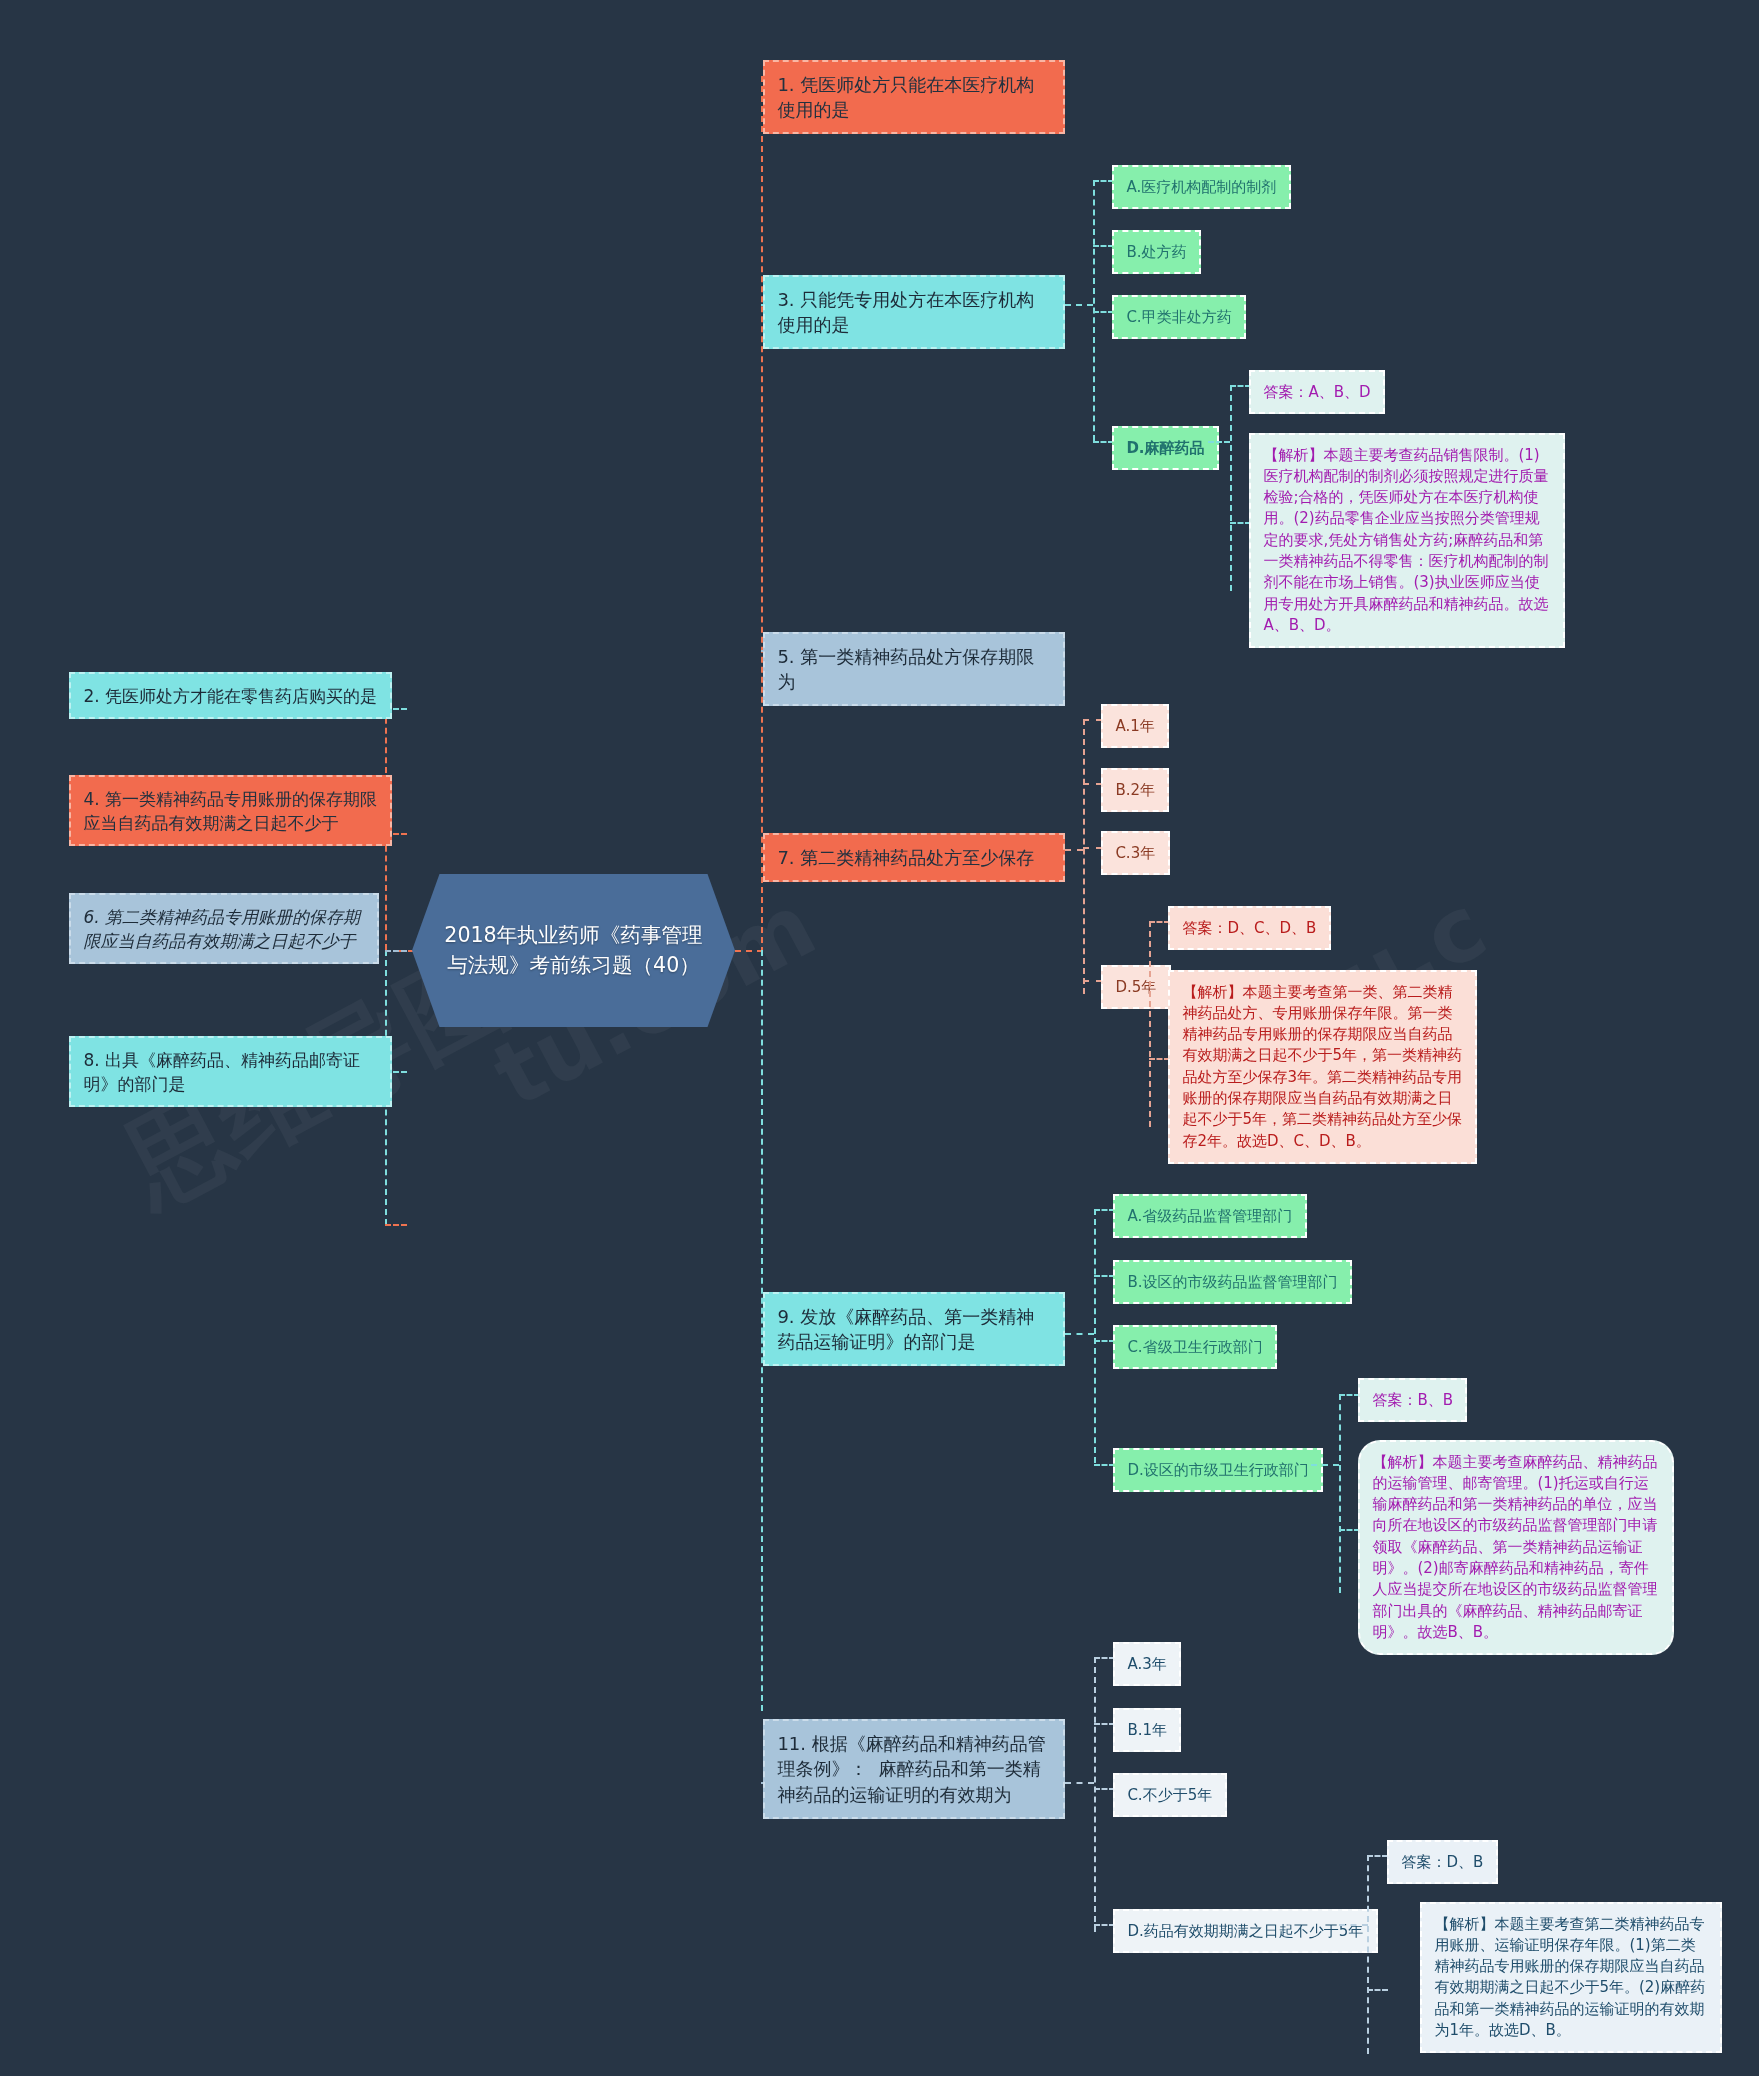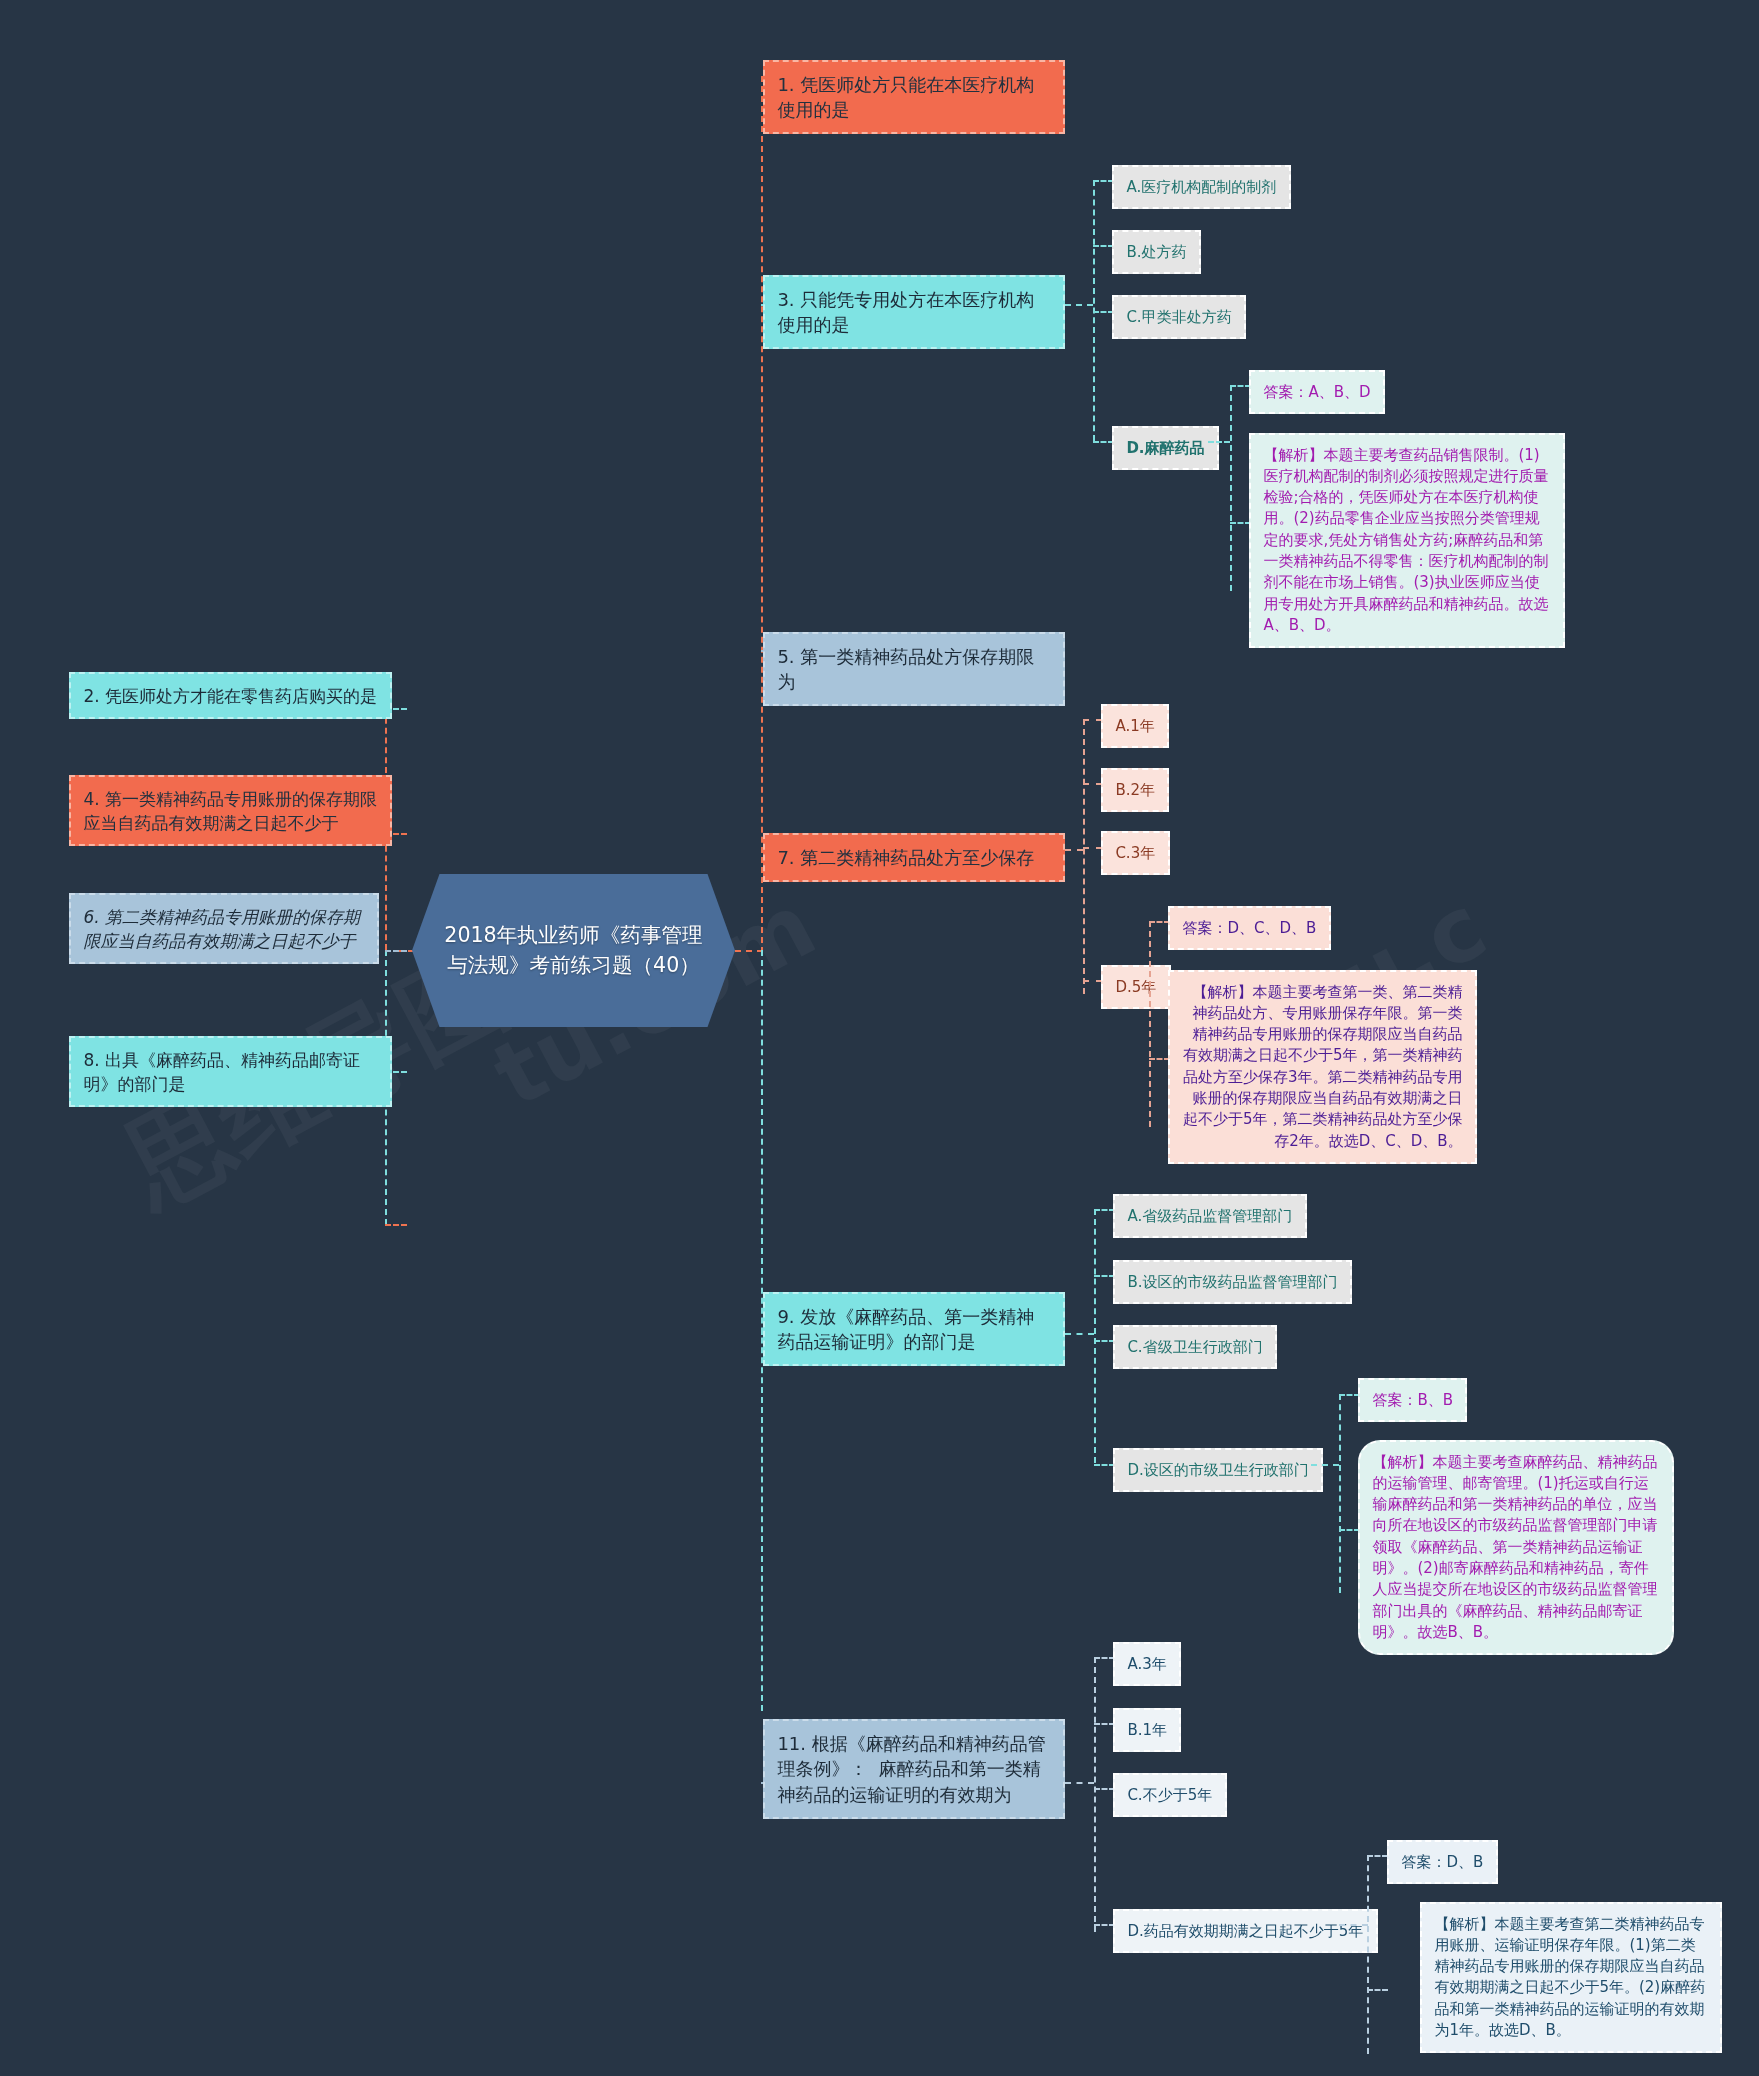--- a/index.html
+++ b/index.html
@@ -13,25 +13,25 @@
     padding:9.6px 12.4px;
     line-height:1.42;
     white-space:pre-wrap;
     word-break:break-all;
     border:2.1px dashed rgba(255,255,255,.22);
   }
   
   .t-orange   {background:#f26b4e;color:#22313f;border-color:#f9b6a4;}
   .t-cyan     {background:#7fe3e3;color:#1d2b38;border-color:#bdf2f2;}
   .t-steel    {background:#a8c4da;color:#1d2b38;border-color:#cbdcea;}
-  .t-opt-cyan {background:#e5e5e5;color:#21726e;border-color:#ffffff;}
+  .t-opt-cyan {background:#86efac;color:#21726e;border-color:#ffffff;}
   .t-opt-pink {background:#fbe3dc;color:#8a3a23;border-color:#ffffff;}
   .t-opt-blue {background:#eef3f7;color:#1f4d6b;border-color:#ffffff;}
   .t-exp-cyan {background:#dff2ef;color:#a21caf;border-color:#ffffff;}
-  .t-exp-pink {background:#fbdfd7;color:#4c1d95;border-color:#ffffff;text-align:right;}
+  .t-exp-pink {background:#fbdfd7;color:#b91c1c;border-color:#ffffff;}
   .t-exp-blue {background:#eaf1f7;color:#1f4d6b;border-color:#ffffff;}
 
   .fs-26{font-size:18px;}
   .fs-24{font-size:17px;}
   .fs-22{font-size:15px;}
 
   
   #root-node{
     position:absolute;left:412px;top:874px;width:323px;height:153px;
     background:#4a6d99;color:#ffffff;font-size:20.6px;line-height:1.45;

